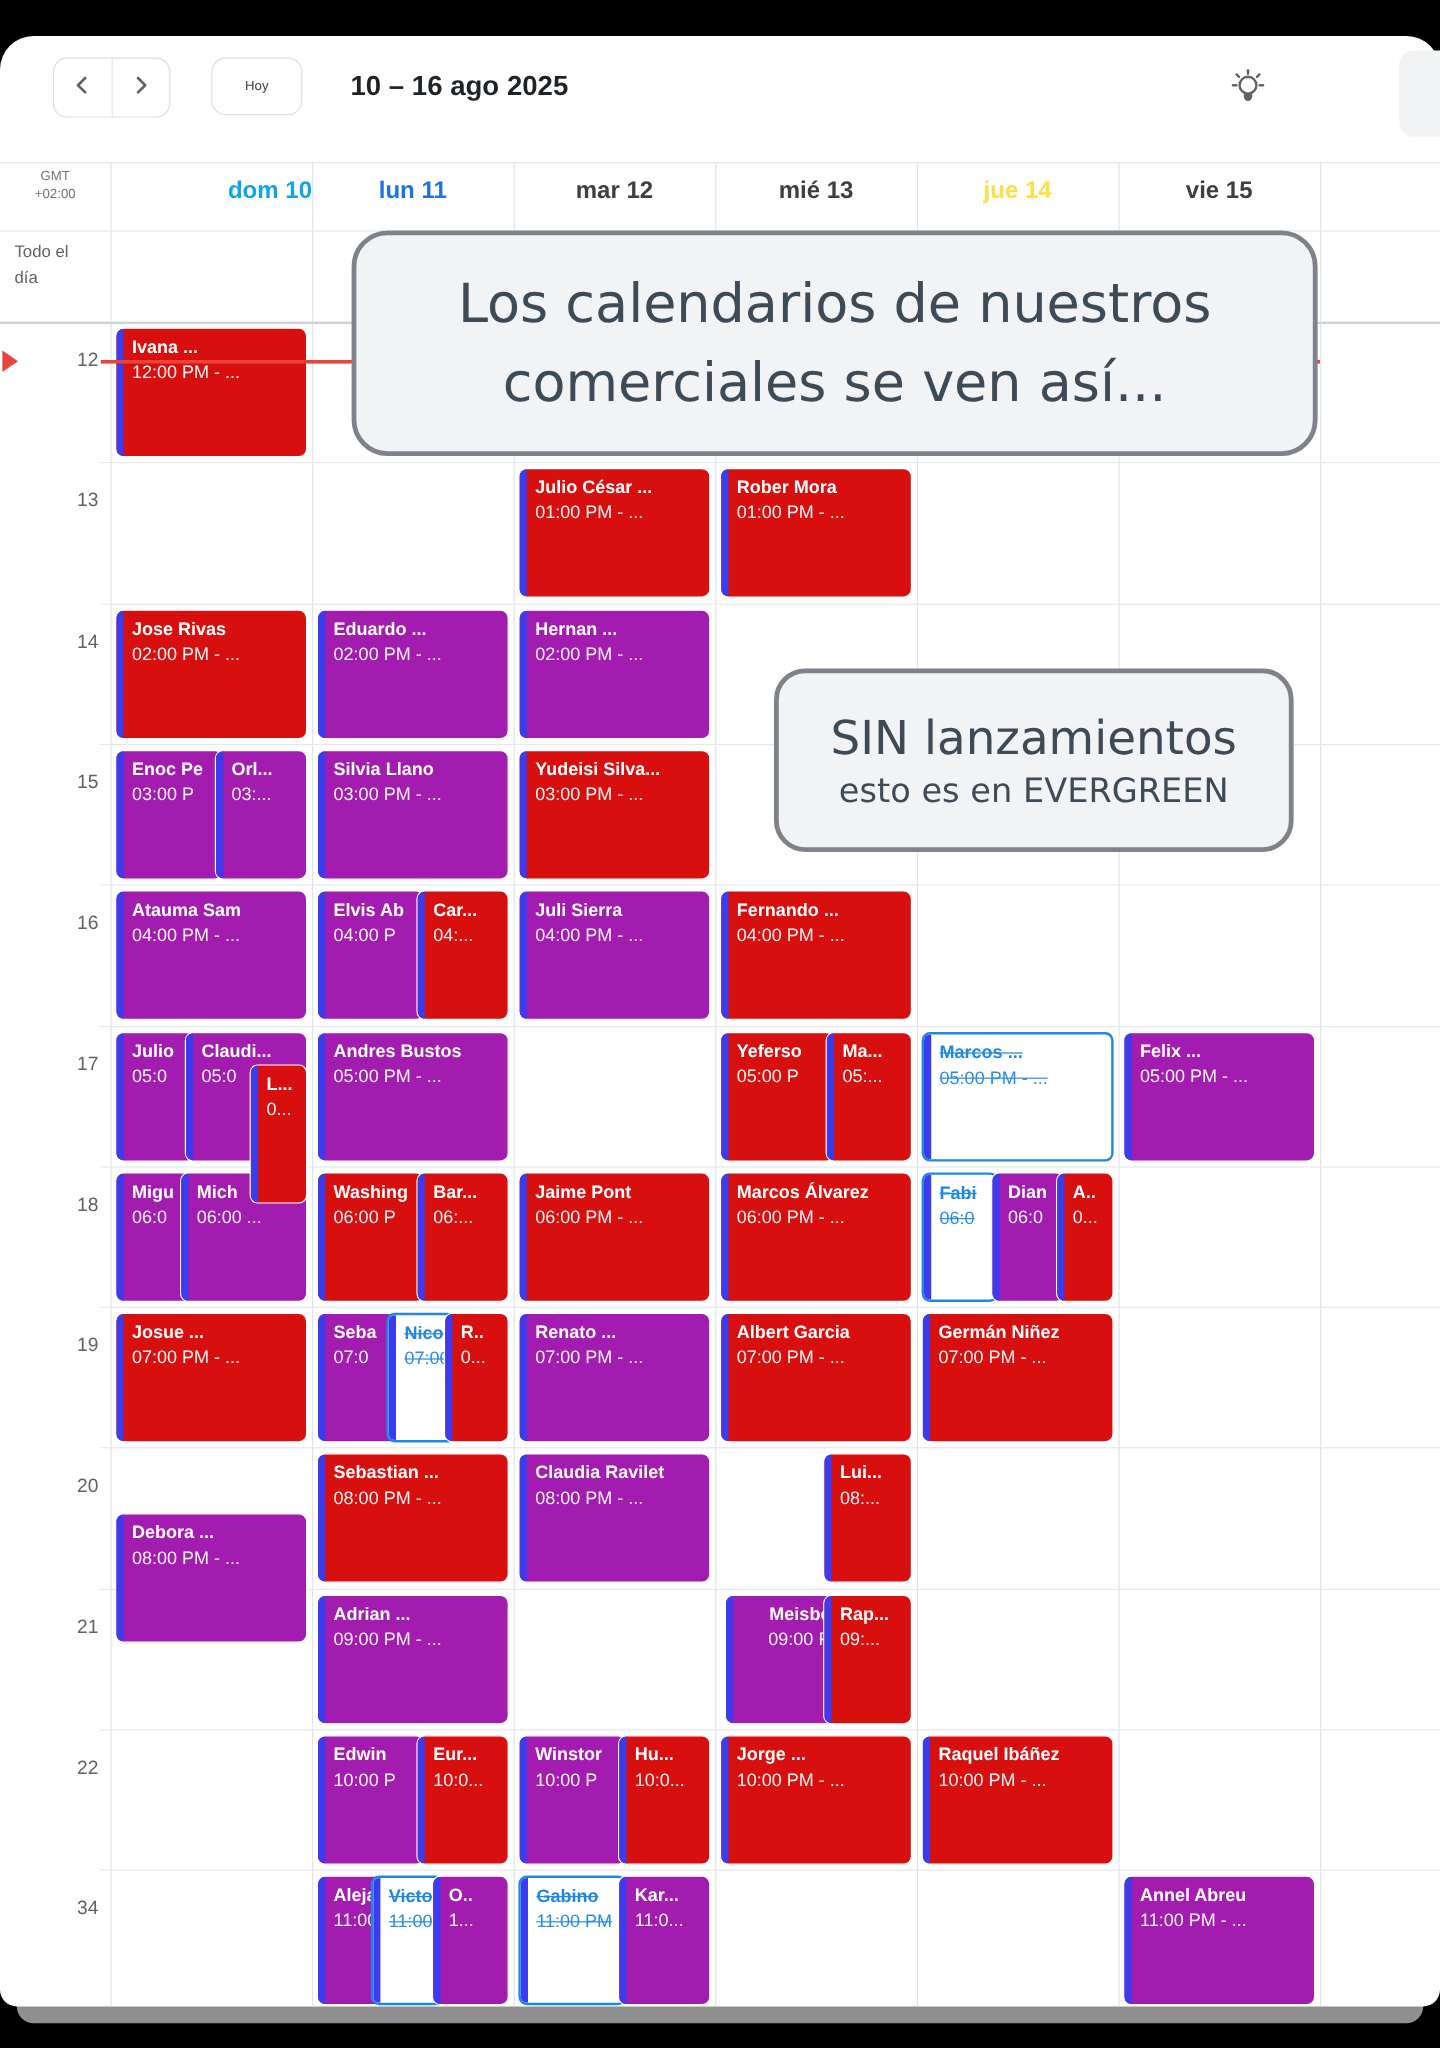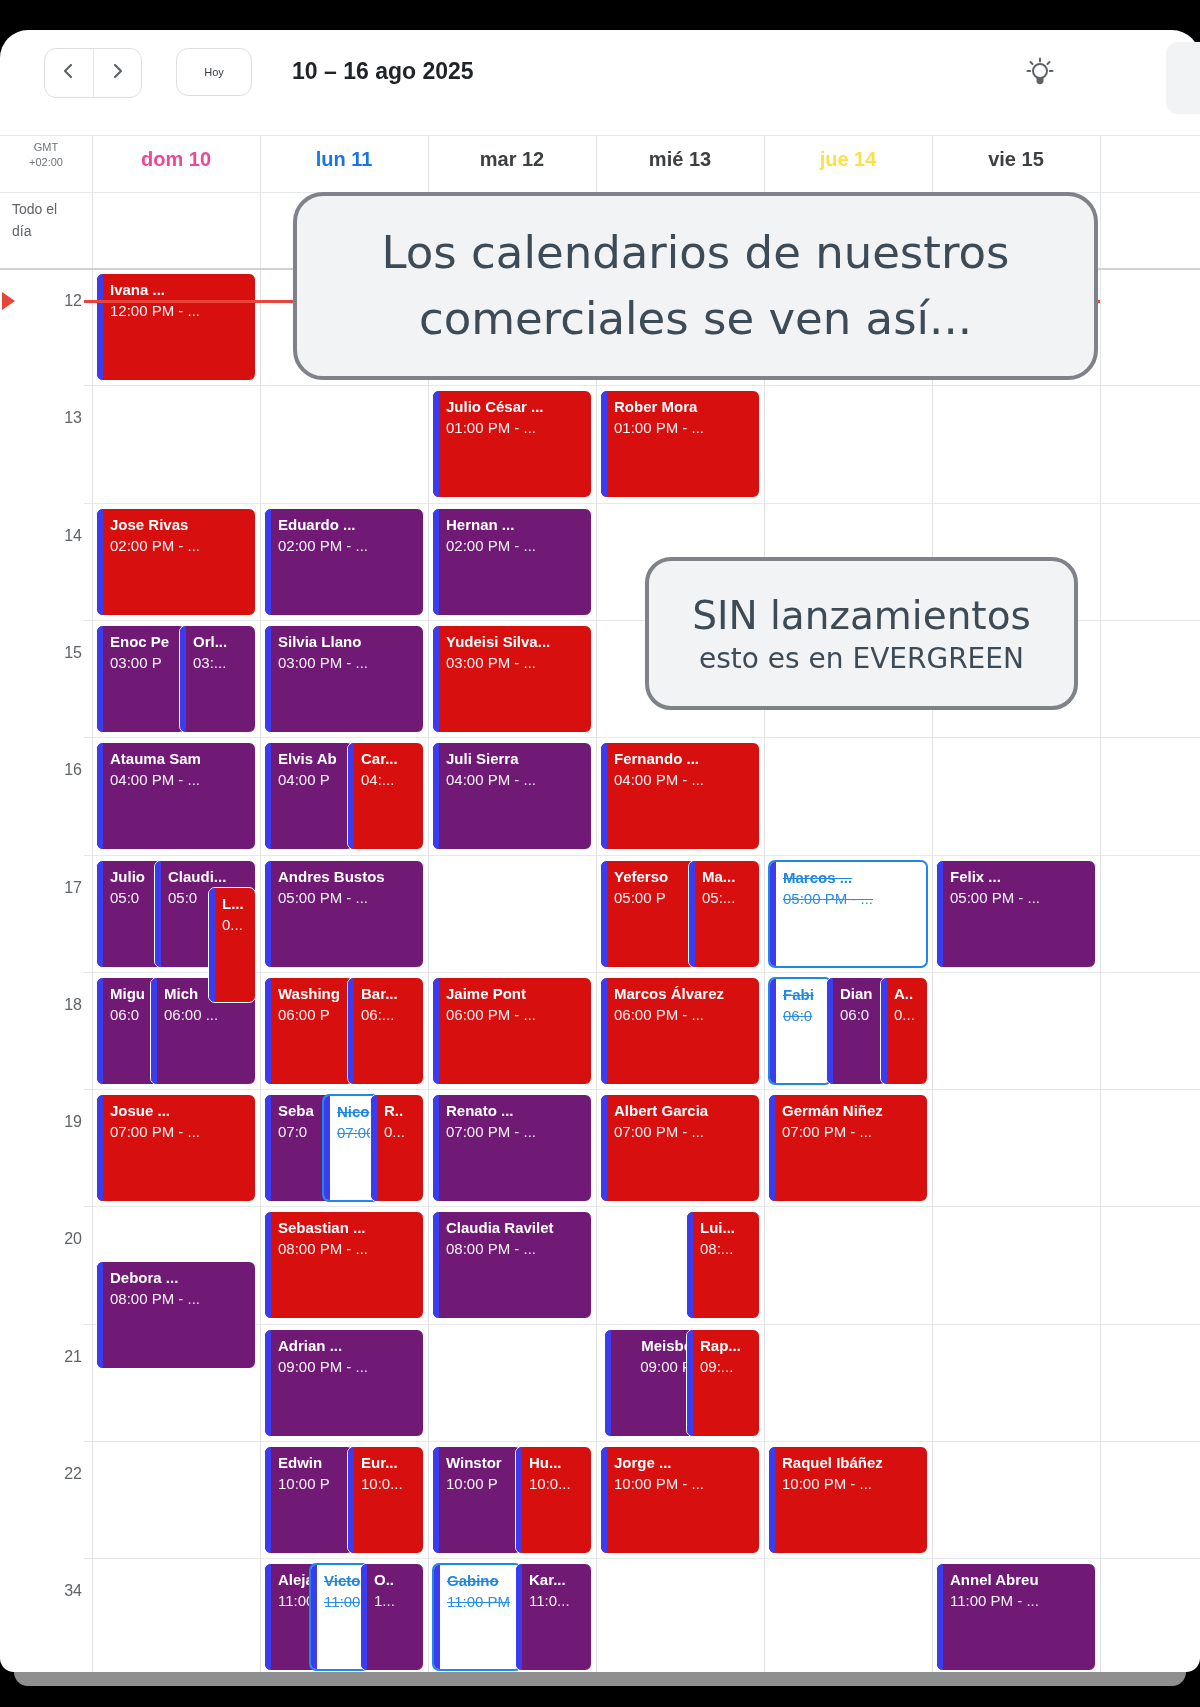--- a/index.html
+++ b/index.html
@@ -29,21 +29,21 @@
   .vline{position:absolute;width:1px;background:#e1e3e6;z-index:2;}
   .hline{position:absolute;height:1px;background:#e7e8ea;z-index:2;}
   .hline.dark{height:2px;background:#cfd2d5;}
   
   .ev{position:absolute;border-radius:7px;border:1.5px solid #fff;box-sizing:border-box;overflow:hidden;
     padding:5px 4px 0 13px;color:#fff;font-size:15px;line-height:21px;z-index:4;cursor:pointer;}
   .ev::before{content:"";position:absolute;left:0;top:0;bottom:0;width:6px;background:#3a3cee;}
   .ev .n{display:block;font-weight:bold;white-space:nowrap;}
   .ev .t{display:block;white-space:nowrap;opacity:.95;}
   .ev.red{background:#d80f0f;}
-  .ev.blue{background:#701a75;}
+  .ev.blue{background:#a21caf;}
   .ev.declined{background:#fff;border:2px solid #1f87e5;color:#1f87e5;text-decoration:line-through;}
   
   .nowline{position:absolute;left:84px;top:300px;width:1016px;height:2.5px;background:#e8443a;z-index:5;}
   .nowarrow{position:absolute;left:2px;top:292px;width:0;height:0;border-top:9px solid transparent;
     border-bottom:9px solid transparent;border-left:13px solid #e8443a;z-index:5;}
   
   .callout{position:absolute;background:#f2f3f5;border:4px solid #7f8389;border-radius:30px;z-index:10;
     display:flex;flex-direction:column;align-items:center;justify-content:center;text-align:center;
     color:#3d4b57;font-family:"DejaVu Sans", sans-serif;}
   .callout.c1{left:293px;top:192px;width:797px;height:180px;}
@@ -107,21 +107,21 @@
   <div class="nowline"></div>
 
   <div class="callout c1">
     <div class="l1">Los calendarios de nuestros</div>
     <div class="l2">comerciales se ven así...</div>
   </div>
   <div class="callout c2">
     <div class="l1">SIN lanzamientos</div>
     <div class="l2">esto es en EVERGREEN</div>
   </div>
-<div class="day-label" style="left: 92px; color: #ec4899;">dom 10</div>
+<div class="day-label" style="left: 92px; color: #0ea5e9; text-align: right;">dom 10</div>
     <div class="day-label" style="left: 260px; color: rgb(26, 115, 232);">lun 11</div>
     <div class="day-label" style="left: 428px; color: rgb(60, 64, 67);">mar 12</div>
     <div class="day-label" style="left: 596px; color: rgb(60, 64, 67);">mié 13</div>
     <div class="day-label" style="left: 764px; color: #fde047;">jue 14</div>
     <div class="day-label" style="left: 932px; color: rgb(60, 64, 67);">vie 15</div>
     <div class="vline" style="left: 92px; top: 135px; height: 1537px;"></div>
     <div class="vline" style="left: 260px; top: 135px; height: 1537px;"></div>
     <div class="vline" style="left: 428px; top: 135px; height: 1537px;"></div>
     <div class="vline" style="left: 596px; top: 135px; height: 1537px;"></div>
     <div class="vline" style="left: 764px; top: 135px; height: 1537px;"></div>

